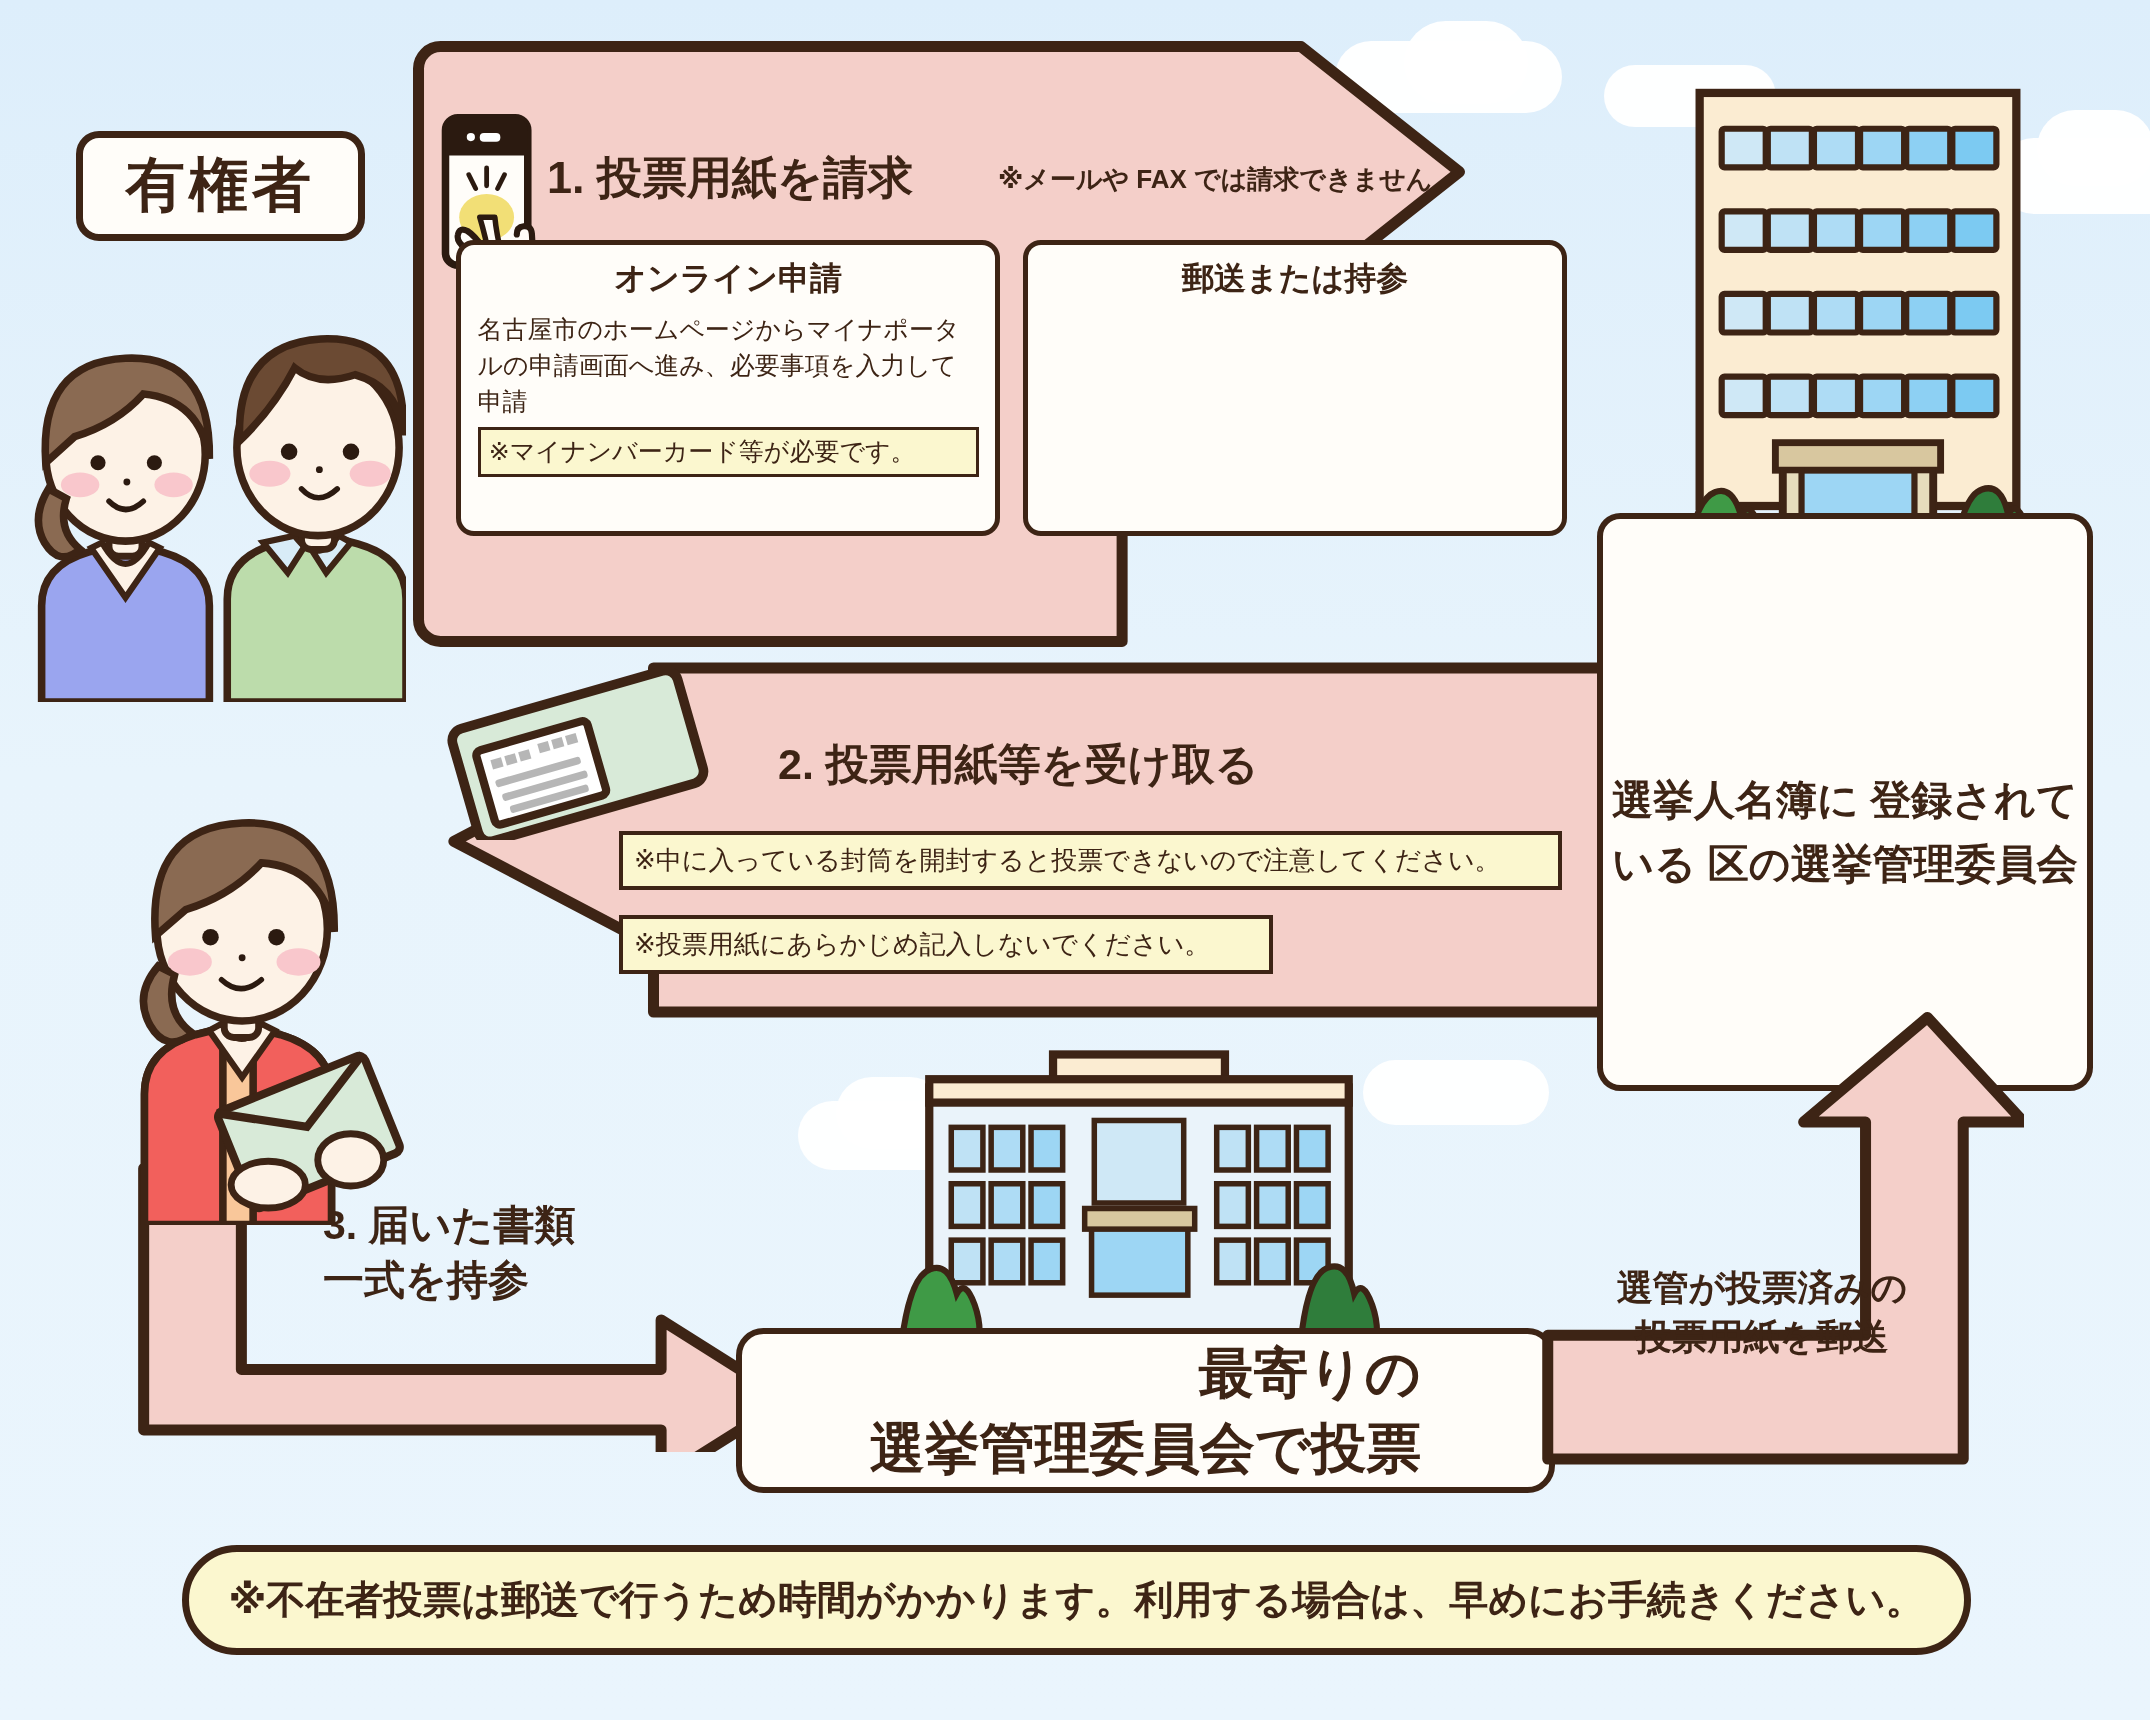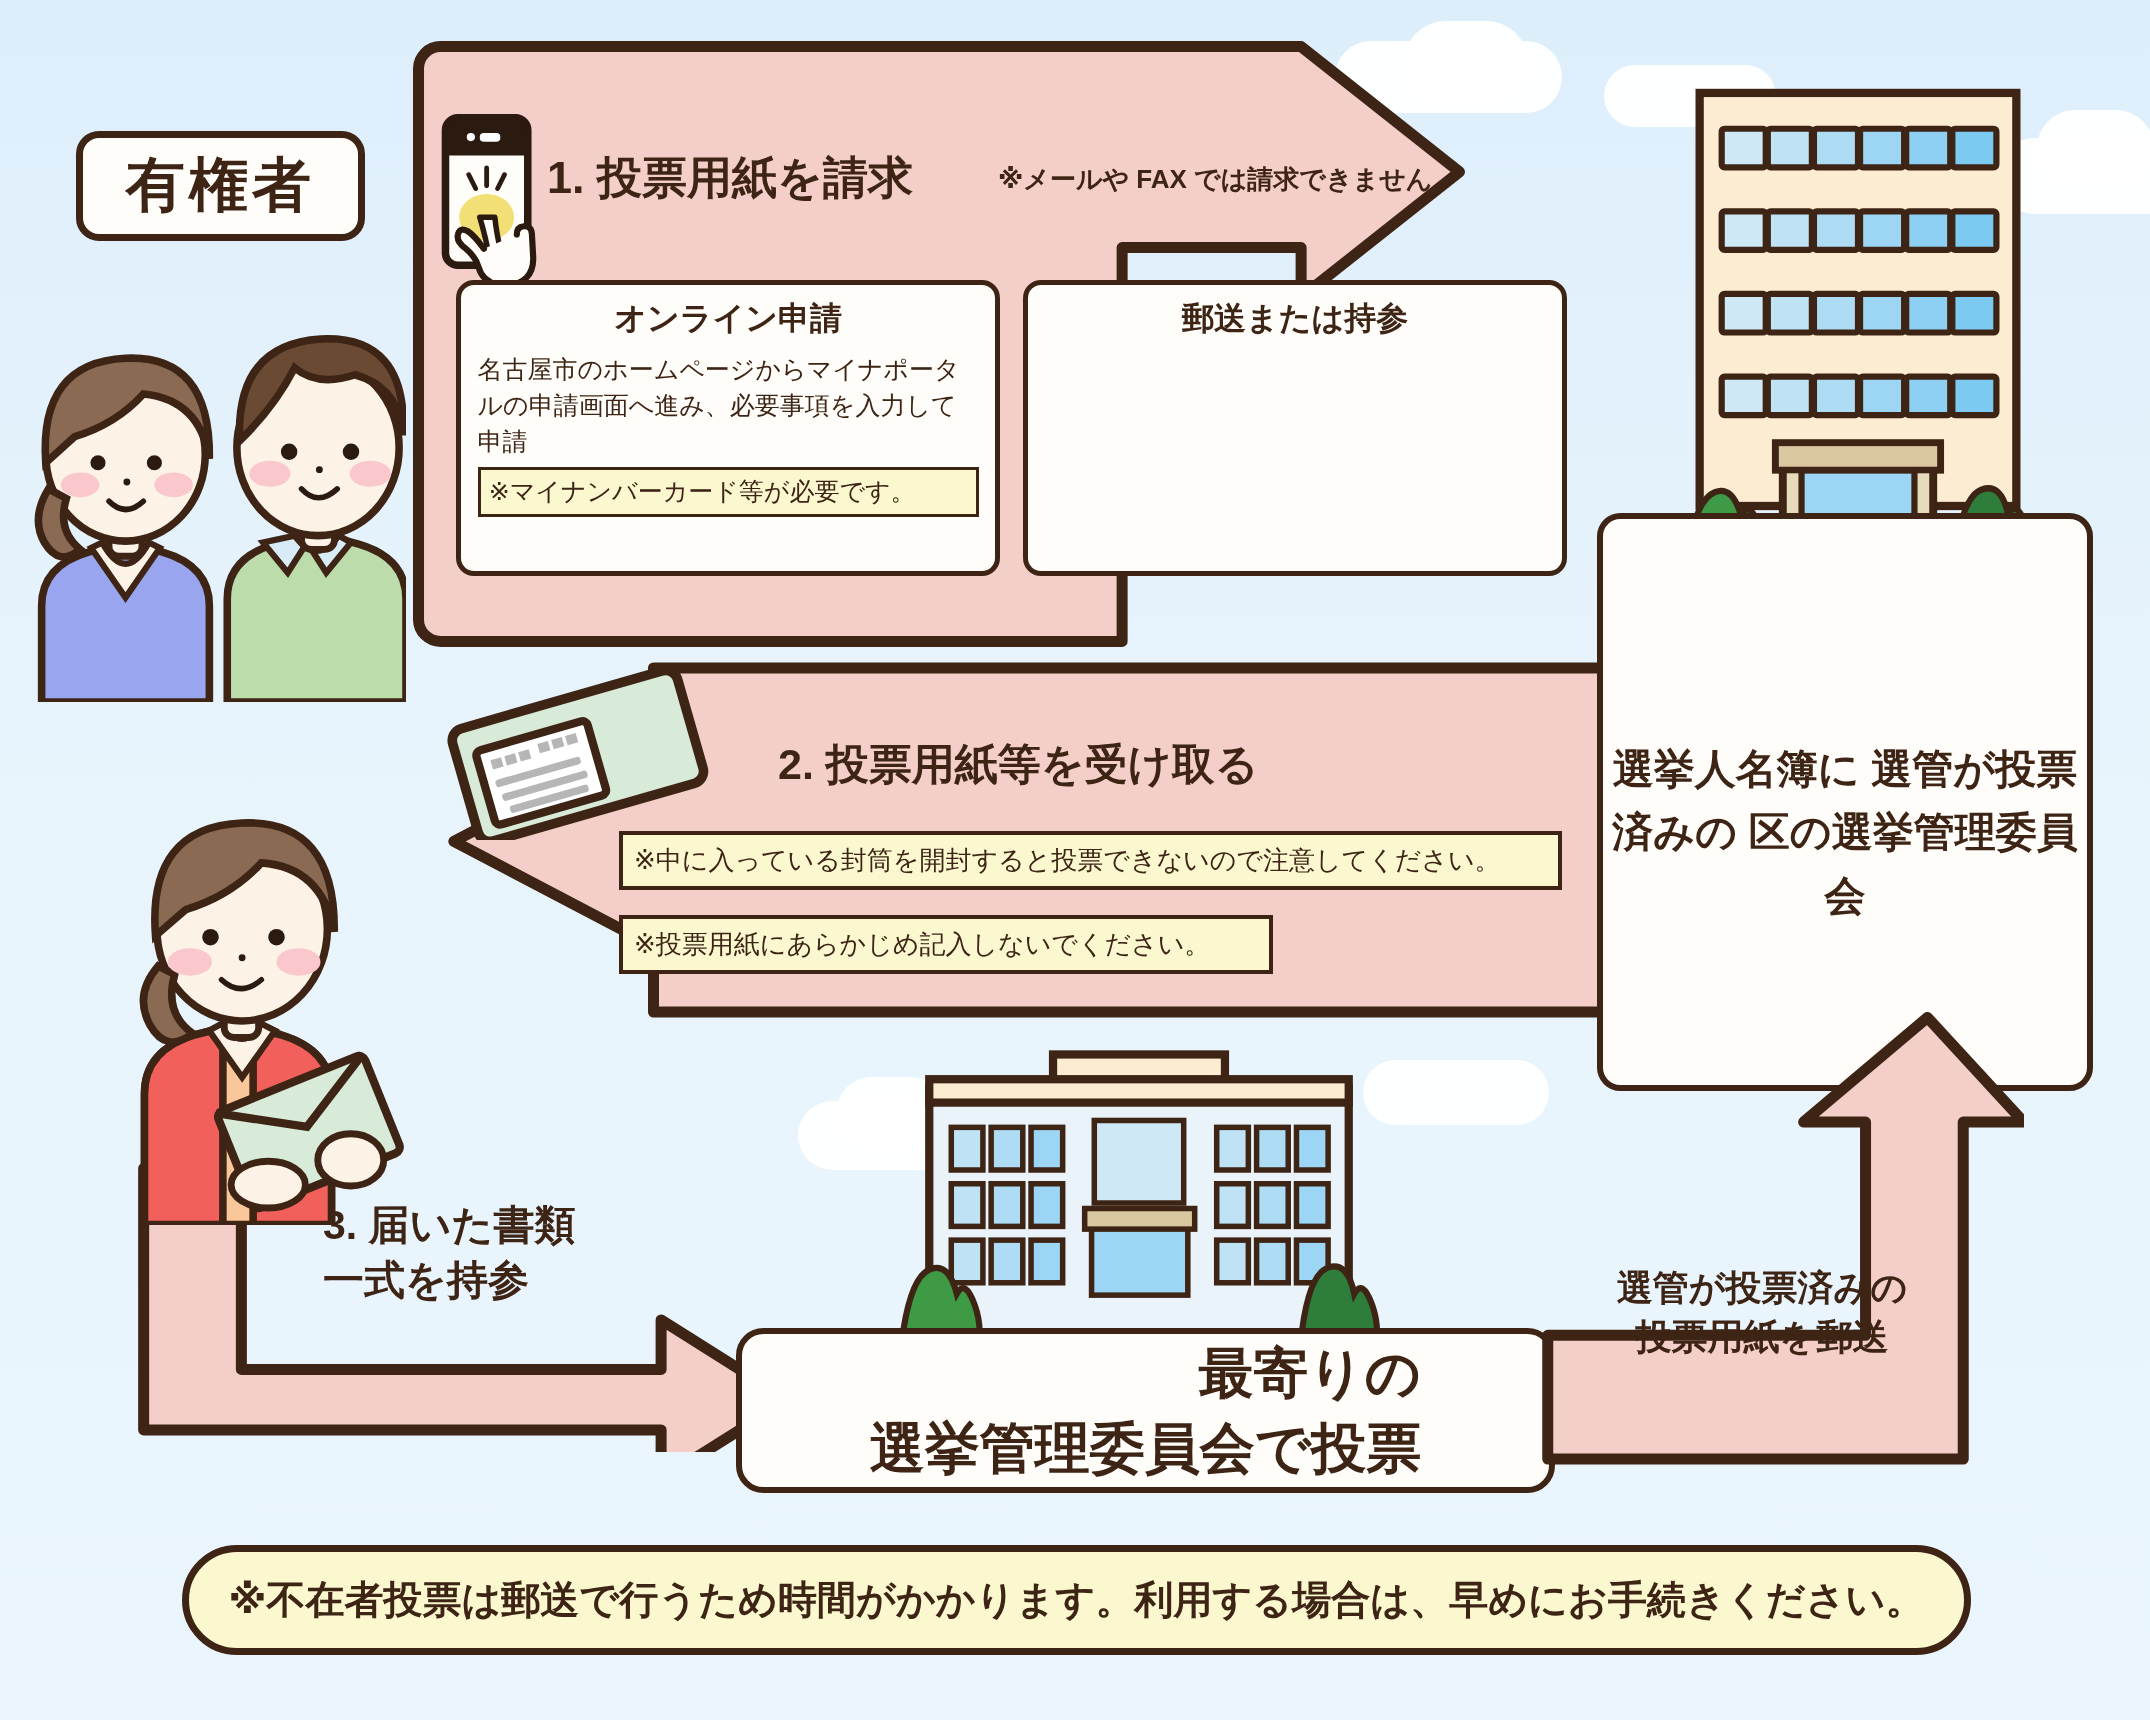--- a/index.html
+++ b/index.html
@@ -41,21 +41,21 @@
   #step1-title{
     left:547px;top:150px;width:482px;height:55px;
     font-size:45px;font-weight:bold;line-height:55px;white-space:nowrap;
   }
   #step1-note{
     left:998px;top:162px;font-size:26px;font-weight:bold;white-space:nowrap;
   }
 
   .infobox{
     background:#fffdf9;border:5.5px solid #3d2415;border-radius:18px;
-    box-sizing:border-box;padding:12.4px 16.5px;margin-top:40px;
+    box-sizing:border-box;padding:12.4px 16.5px;
   }
   #box-online{left:456px;top:240px;width:544px;height:296px;}
   #box-mail{left:1023px;top:240px;width:544px;height:296px;}
   .box-title{font-size:32px;font-weight:bold;text-align:center;margin-bottom:9.6px;}
   .box-body{font-size:25px;line-height:1.45;}
   .yellow-note{
     background:#fbf7cf;border:3.4px solid #3d2415;box-sizing:border-box;
     font-size:25px;padding:5.5px 8.3px;margin-top:6.9px;
   }
 
@@ -250,21 +250,21 @@
       </g>
     </svg>
   </div>
 
   <div class="abs" id="step2-title">2. 投票用紙等を受け取る</div>
   <div class="abs note2" id="note2-a">※中に入っている封筒を開封すると投票できないので注意してください。</div>
   <div class="abs note2" id="note2-b">※投票用紙にあらかじめ記入しないでください。</div>
 
   <div class="abs card" id="commission-card">
     <div id="commission-text">選挙人名簿に
-選管が投票済みの
+登録されている
 区の選挙管理委員会</div>
   </div>
 
   <div class="abs" id="step3-arrow">
     <svg width="654" height="289" viewBox="0 0 950 420">
       <path d="M 10 10 V 380 H 760 V 300 L 940 390 L 760 410 V 380" fill="none" stroke="none"></path>
       <path d="M 10 10 V 410 H 760 V 330 L 940 420 Z" fill="none" stroke="none"></path>
       <path d="M 8 8 L 150 8 L 150 300 L 760 300 L 760 228 L 944 344 L 760 460 L 760 388 L 8 388 Z" fill="#f4cfc9" stroke="#3d2415" stroke-width="16" stroke-linejoin="round"></path>
     </svg>
   </div>

